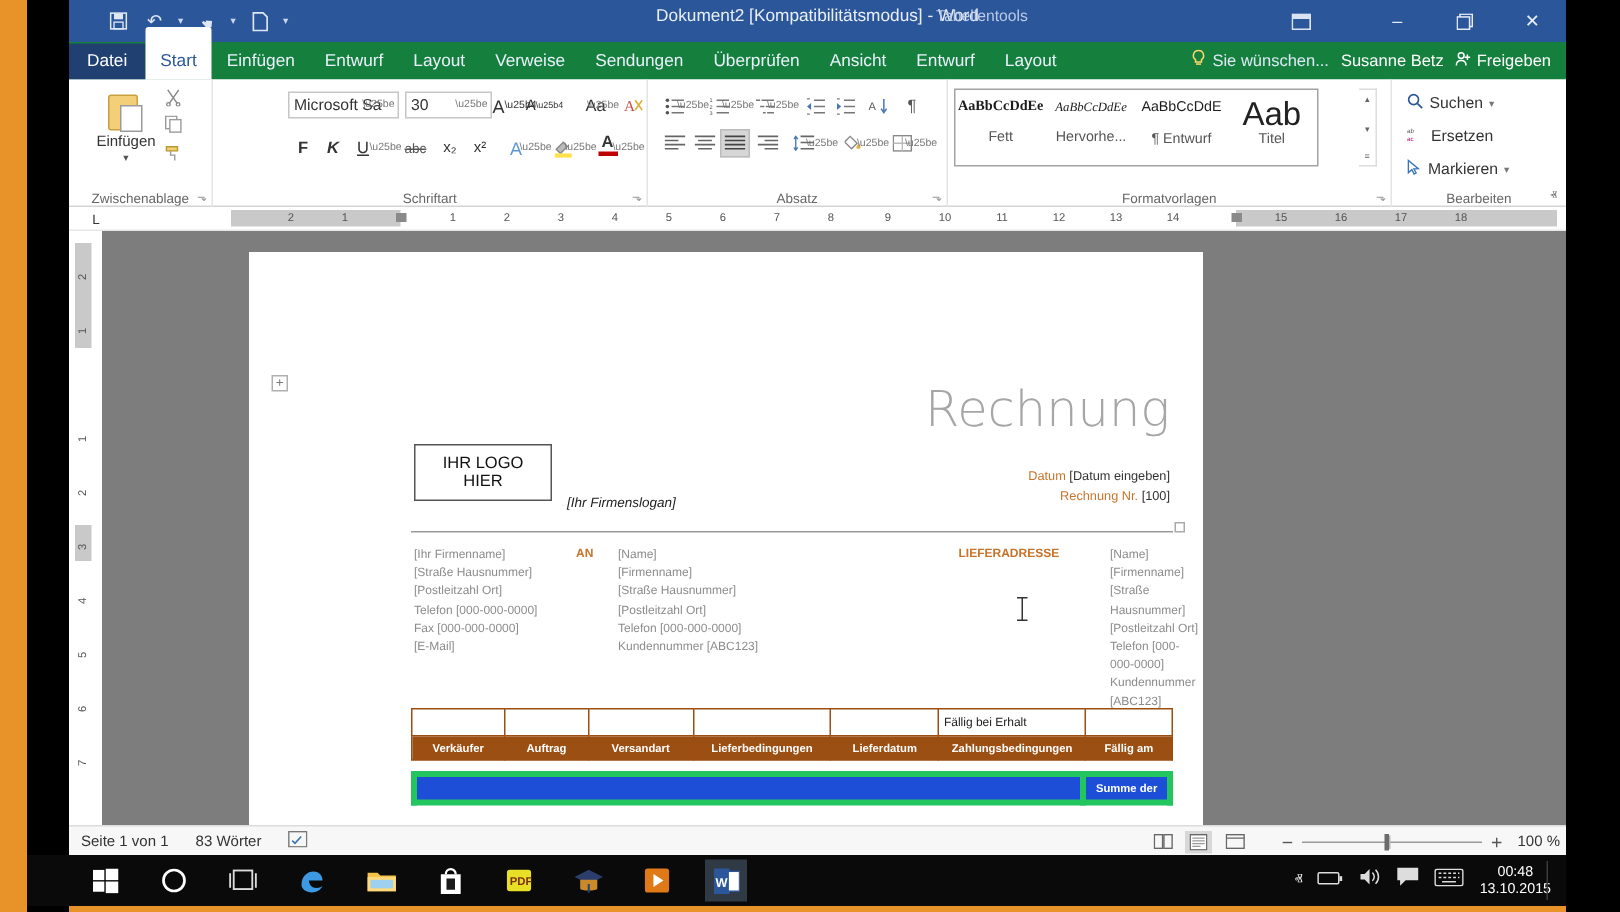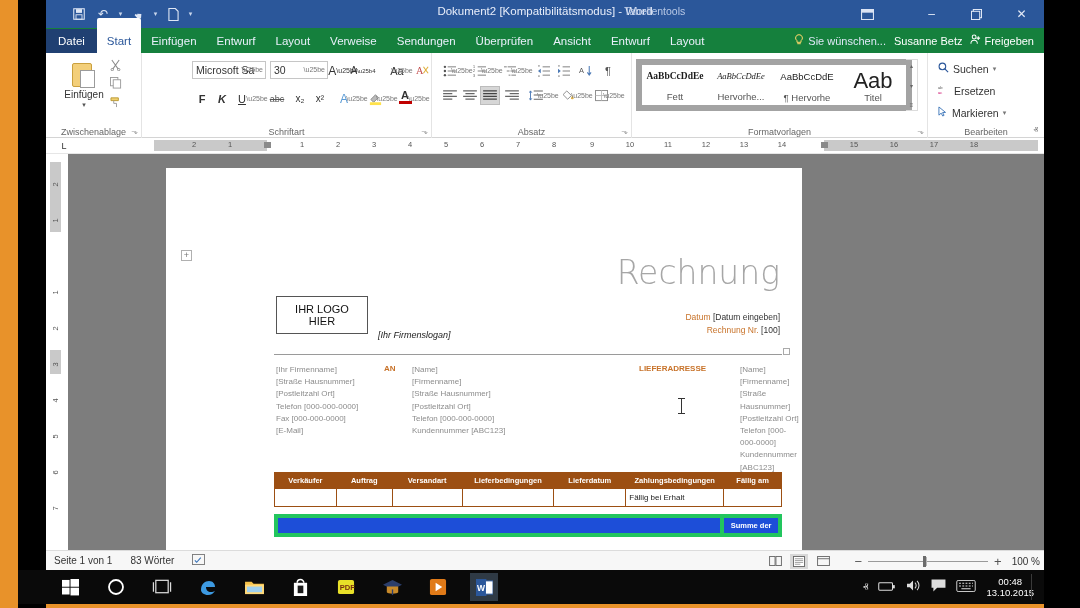--- a/index.html
+++ b/index.html
@@ -67,21 +67,21 @@
   .fbtn{ position:absolute; height:19px; display:flex; align-items:center; justify-content:center; font-size:11px; color:#333;}
 
   
   #grp-para{ left:386px; width:200px;}
   .pbtn{ position:absolute; width:20px; height:19px; display:flex; align-items:center; justify-content:center;
      font-size:10px; color:#444;}
   .pbtn.sel{ background:#d6d6d6; border:1px solid #bcbcbc;}
 
   
   #grp-styles{ left:586px; width:296px;}
-  .stylebox{ position:absolute; left:4px; top:6px; width:276px; height:52px; border:6px solid #a3a3a3; display:flex;}
+  .stylebox{ position:absolute; left:4px; top:6px; width:243px; height:52px; border:1px solid #a3a3a3; display:flex;}
   .stylecell{ flex:1; text-align:center; padding-top:6px;}
   .stylecell .prev{ font-size:9.5px; color:#1c1c1c; font-family:"Liberation Serif", serif;}
   .stylecell .nm{ font-size:9.5px; color:#555; margin-top:10px;}
   .stylescroll{ position:absolute; left:274px; top:6px; width:12px; height:52px; border:1px solid #dcdcdc; border-left:none;
      display:flex; flex-direction:column; justify-content:space-between; align-items:center; font-size:6px; color:#666; padding:2px 0;}
 
   
   #grp-edit{ left:882px; width:116px; border-right:none;}
   .ebtn{ position:absolute; left:10px; font-size:10.5px; color:#333; display:flex; align-items:center; gap:4px;}
   .collapse{ position:absolute; right:6px; bottom:2px; font-size:9px; color:#666;}
@@ -412,21 +412,21 @@
         <div class="stylecell">
           <div class="prev" style="font-weight:bold;">AaBbCcDdEe</div>
           <div class="nm">Fett</div>
         </div>
         <div class="stylecell">
           <div class="prev" style="font-style:italic; font-size:8.5px;">AaBbCcDdEe</div>
           <div class="nm">Hervorhe...</div>
         </div>
         <div class="stylecell">
           <div class="prev" style="font-family:'Liberation Sans',sans-serif;">AaBbCcDdE</div>
-          <div class="nm">¶ Hervorhe</div>
+          <div class="nm">¶ Entwurf</div>
         </div>
         <div class="stylecell">
           <div class="prev" style="font-size:22px; line-height:19px; color:#222; font-family:'Liberation Sans',sans-serif;">Aab</div>
           <div class="nm" style="margin-top:2px;">Titel</div>
         </div>
       </div>
       <div class="stylescroll">
         <span>▴</span>
         <span>▾</span>
         <span>≡</span>
@@ -561,36 +561,36 @@
         <div>[Firmenname]</div>
         <div>[Straße Hausnummer]</div>
         <div>[Postleitzahl Ort]</div>
         <div>Telefon [000-000-0000]</div>
         <div>Kundennummer [ABC123]</div>
       </div>
 
       <table class="itbl">
         <tbody>
             <tr>
+          <td></td>
+          <td></td>
+          <td></td>
+          <td></td>
+          <td></td>
+          <td>Fällig bei Erhalt</td>
+          <td></td>
+        </tr>
+        <tr>
           <th style="width:62px;">Verkäufer</th>
           <th style="width:56px;">Auftrag</th>
           <th style="width:70px;">Versandart</th>
           <th style="width:92px;">Lieferbedingungen</th>
           <th style="width:72px;">Lieferdatum</th>
           <th style="width:98px;">Zahlungsbedingungen</th>
           <th style="width:58px;">Fällig am</th>
-        </tr>
-        <tr>
-          <td></td>
-          <td></td>
-          <td></td>
-          <td></td>
-          <td></td>
-          <td>Fällig bei Erhalt</td>
-          <td></td>
         </tr>
       </tbody>
         </table>
 
       <table class="itbl2">
         <tbody>
             <tr>
           <th style="width:450px;"></th>
           <th style="width:58px;">Summe der</th>
         </tr>

